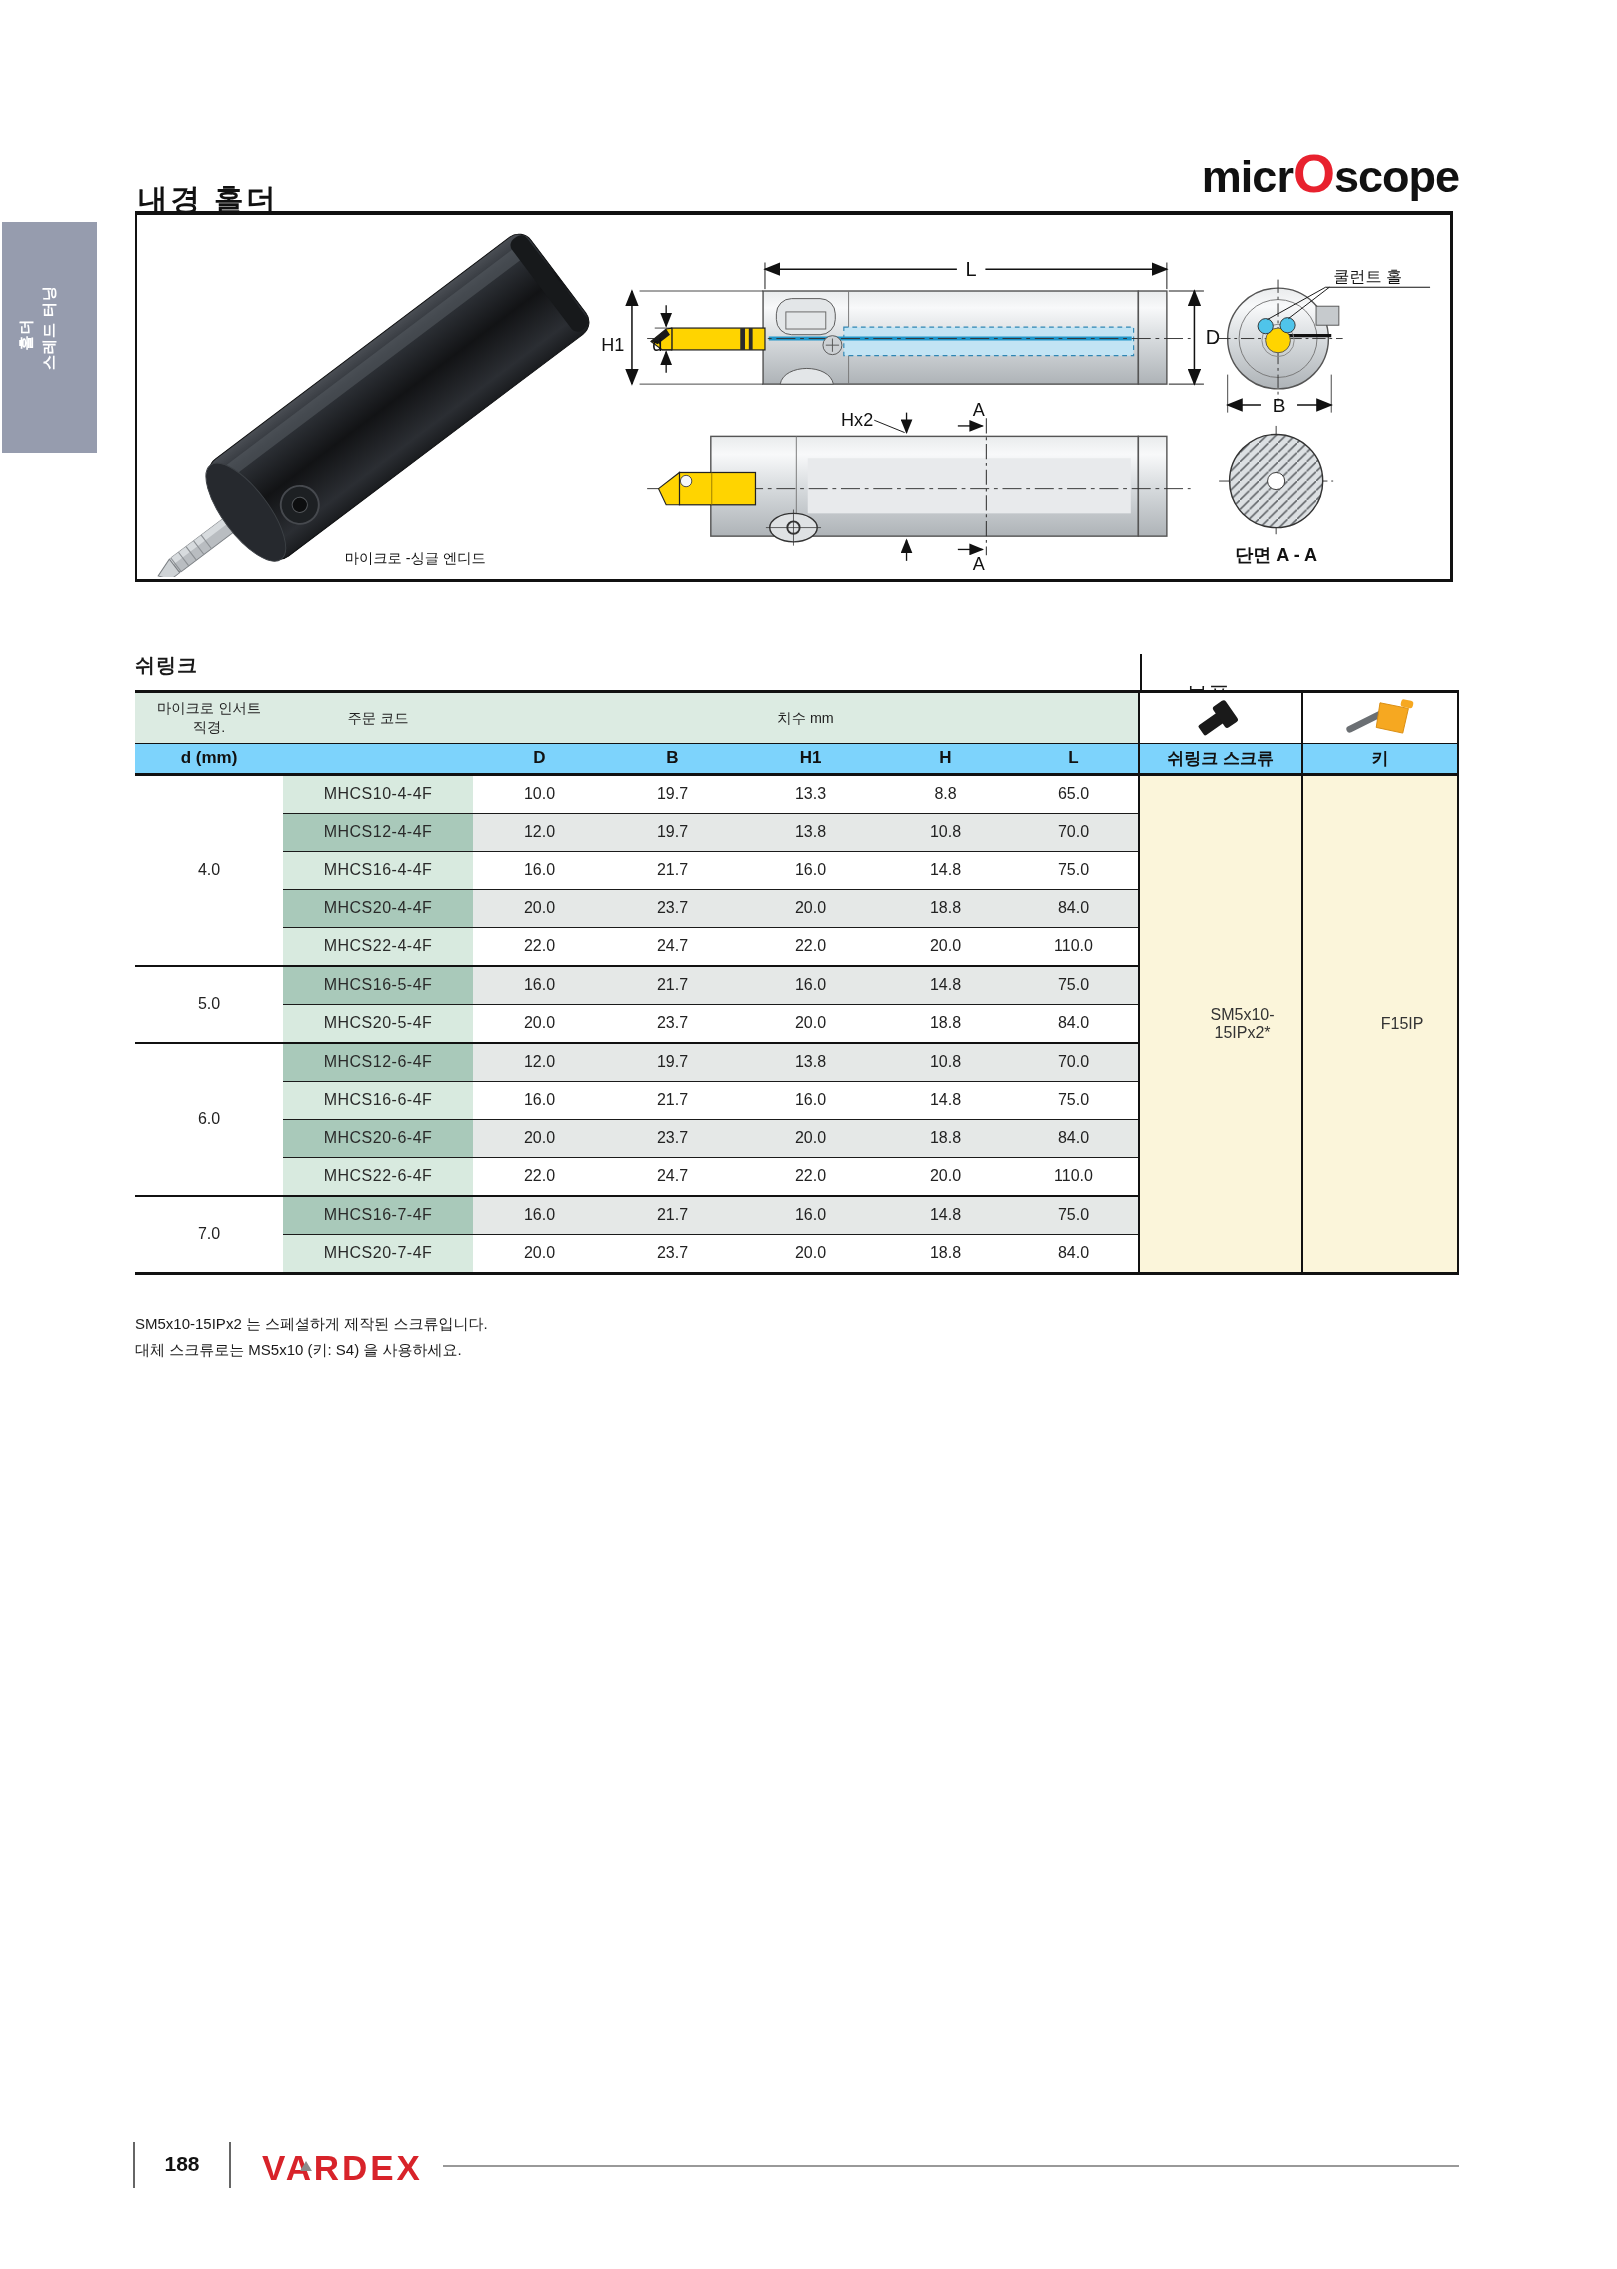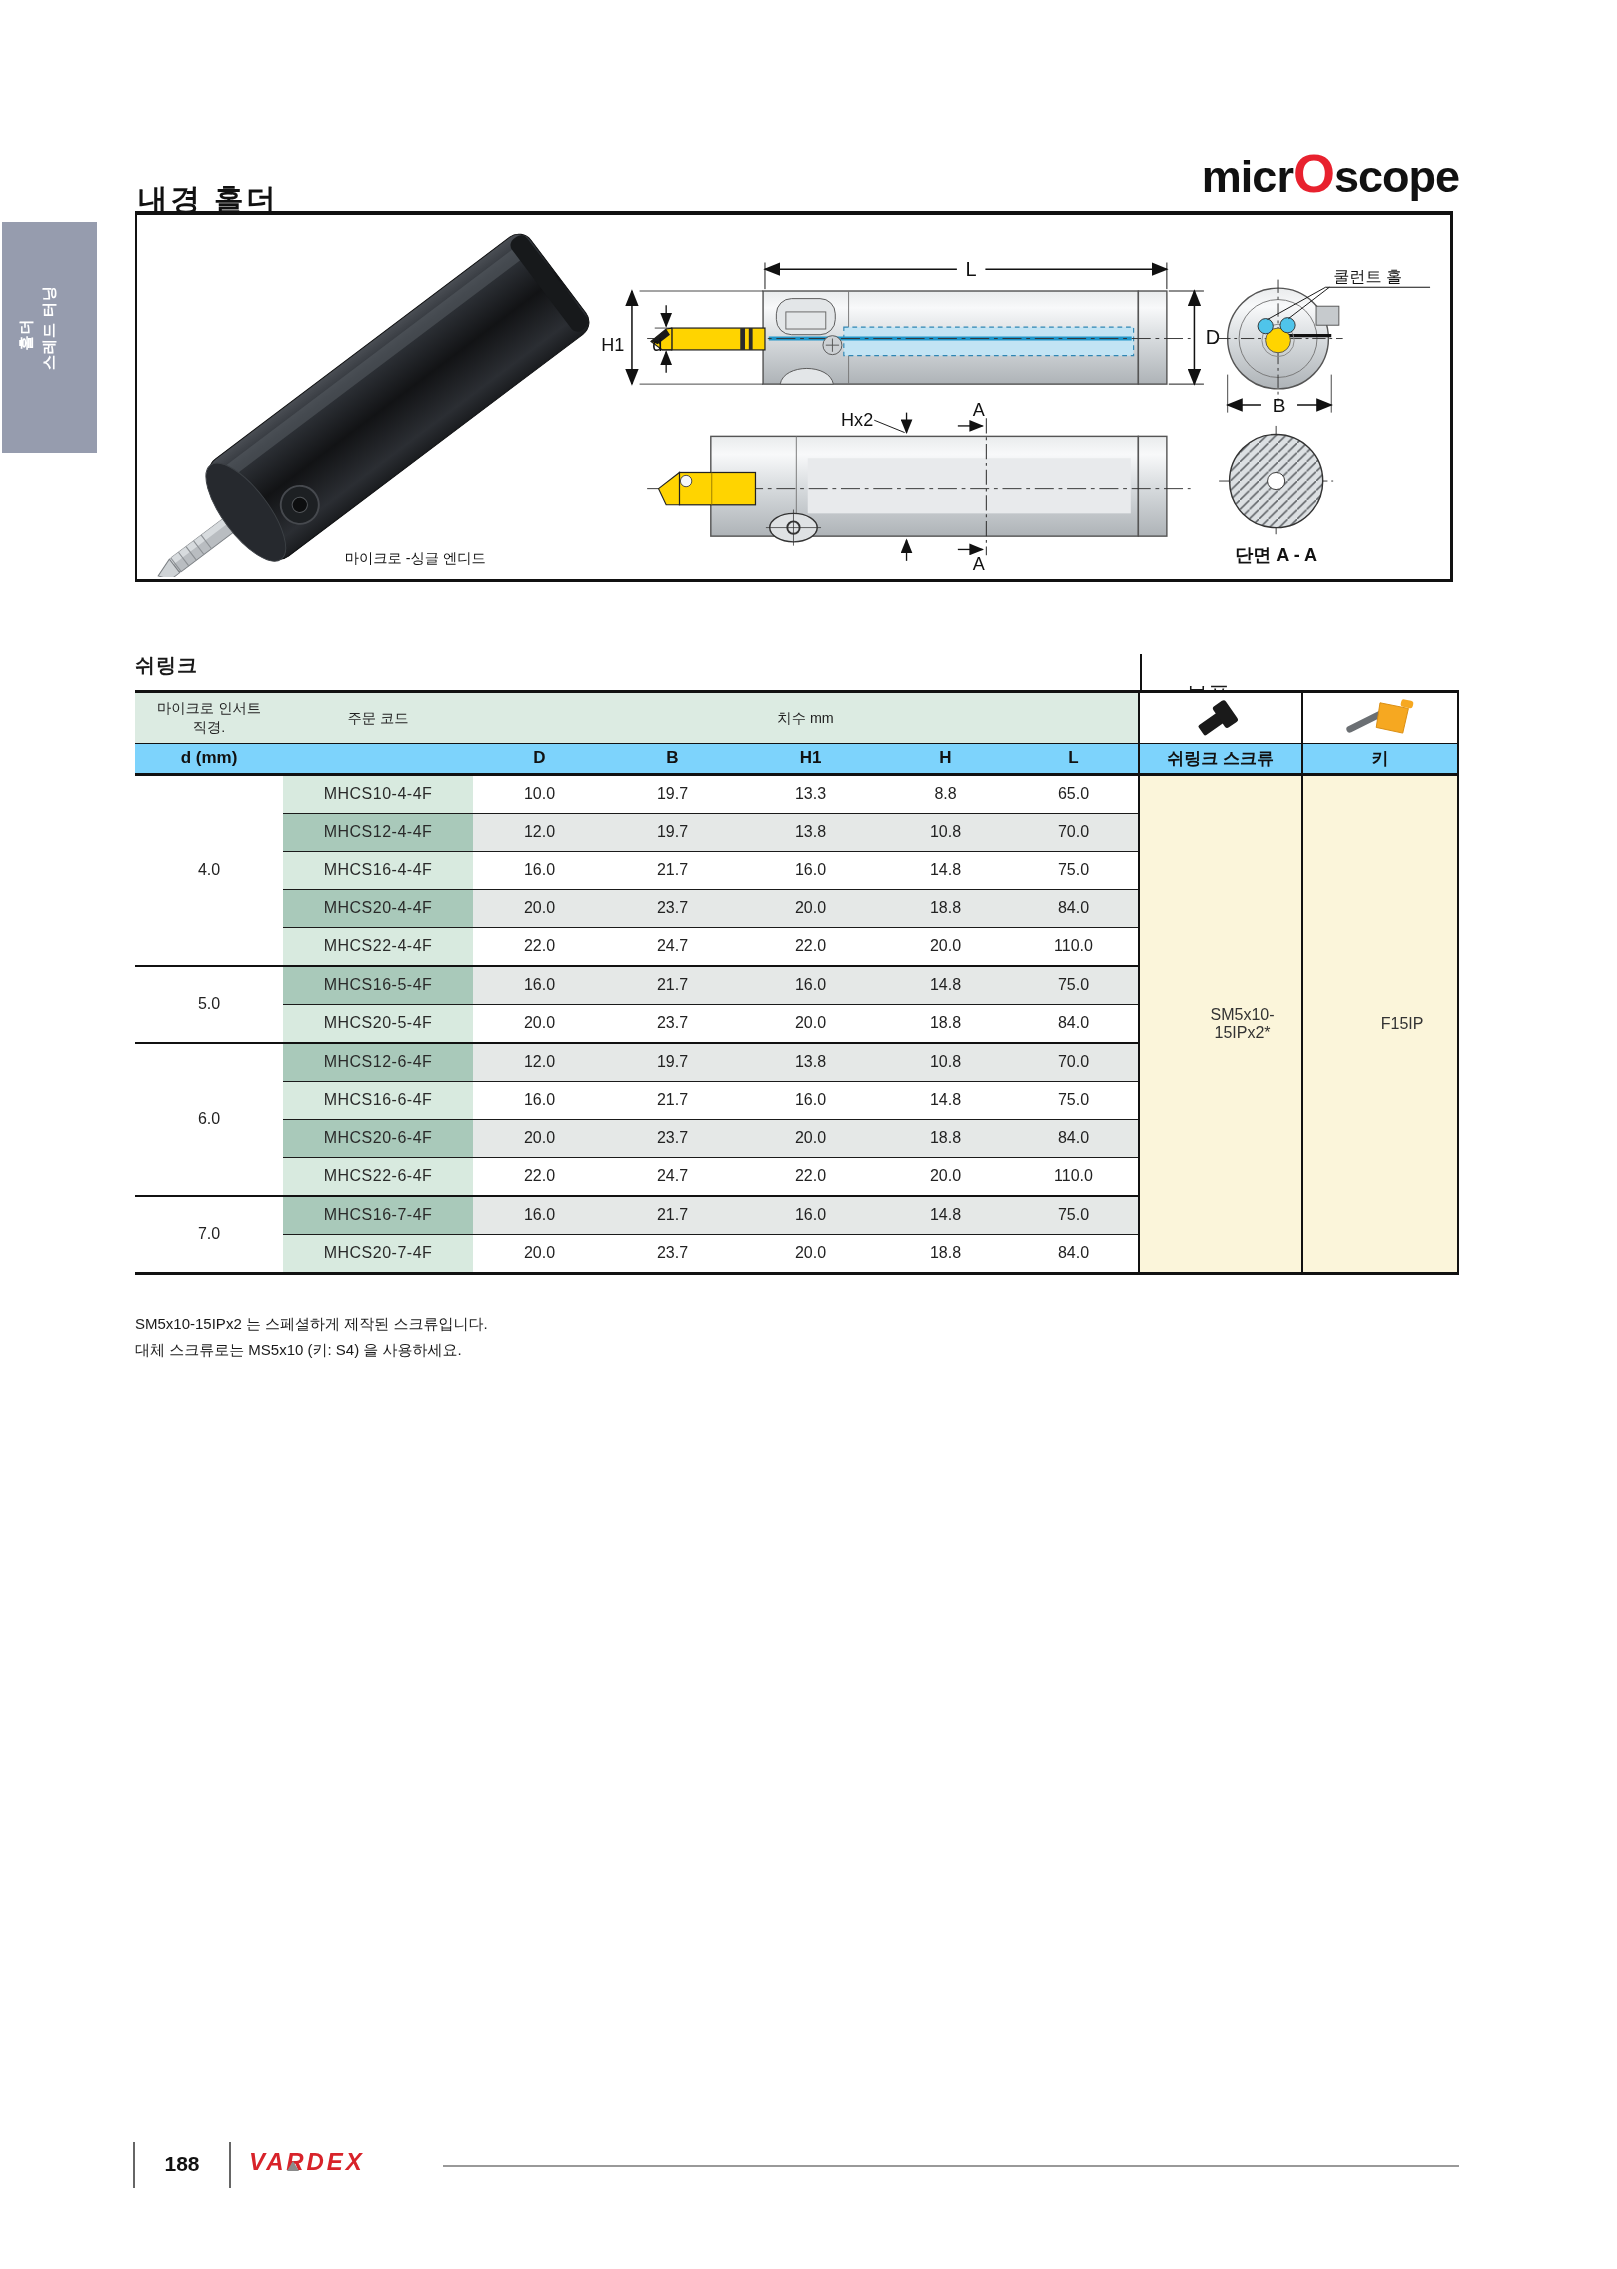--- a/index.html
+++ b/index.html
@@ -51,21 +51,21 @@
   td.code{letter-spacing:0.5px;color:#2a2a2a;}
 
   
   #notes{left:135px;top:1311px;font-size:15px;line-height:1.75;color:#1a1a1a;}
 
   
   .fbar{width:1.9px;height:46px;background:#666;}
   #footer-bar1{left:133px;top:2142px;}
   #footer-bar2{left:229px;top:2142px;}
   #page-number{left:139px;top:2152px;width:86px;text-align:center;font-size:21px;font-weight:bold;color:#111;}
-  #vardex-logo{left:249px;top:2148px;font-size:24px;font-weight:bold;letter-spacing:2.9px;color:var(--vardex_red);font-style:italic;}
+  #vardex-logo{left:262px;top:2148px;font-size:35px;font-weight:bold;letter-spacing:2.9px;color:var(--vardex_red);}
   #vardex-logo .tri{position:absolute;left:38px;top:13.3px;width:0;height:0;
       border-left:6.7px solid transparent;border-right:6.7px solid transparent;border-bottom:10.5px solid #8a8a8a;}
   #footer-line{left:443px;top:2165px;width:1016px;height:1.9px;background:#999;}
 </style>
 </head>
 <body>
 
 <div id="side-tab" class="abs">
   <span class="vtext" style="left:-19px;top:96px;">스레드 터닝</span>
   <span class="vtext" style="left:-42px;top:103px;">홀더</span>

